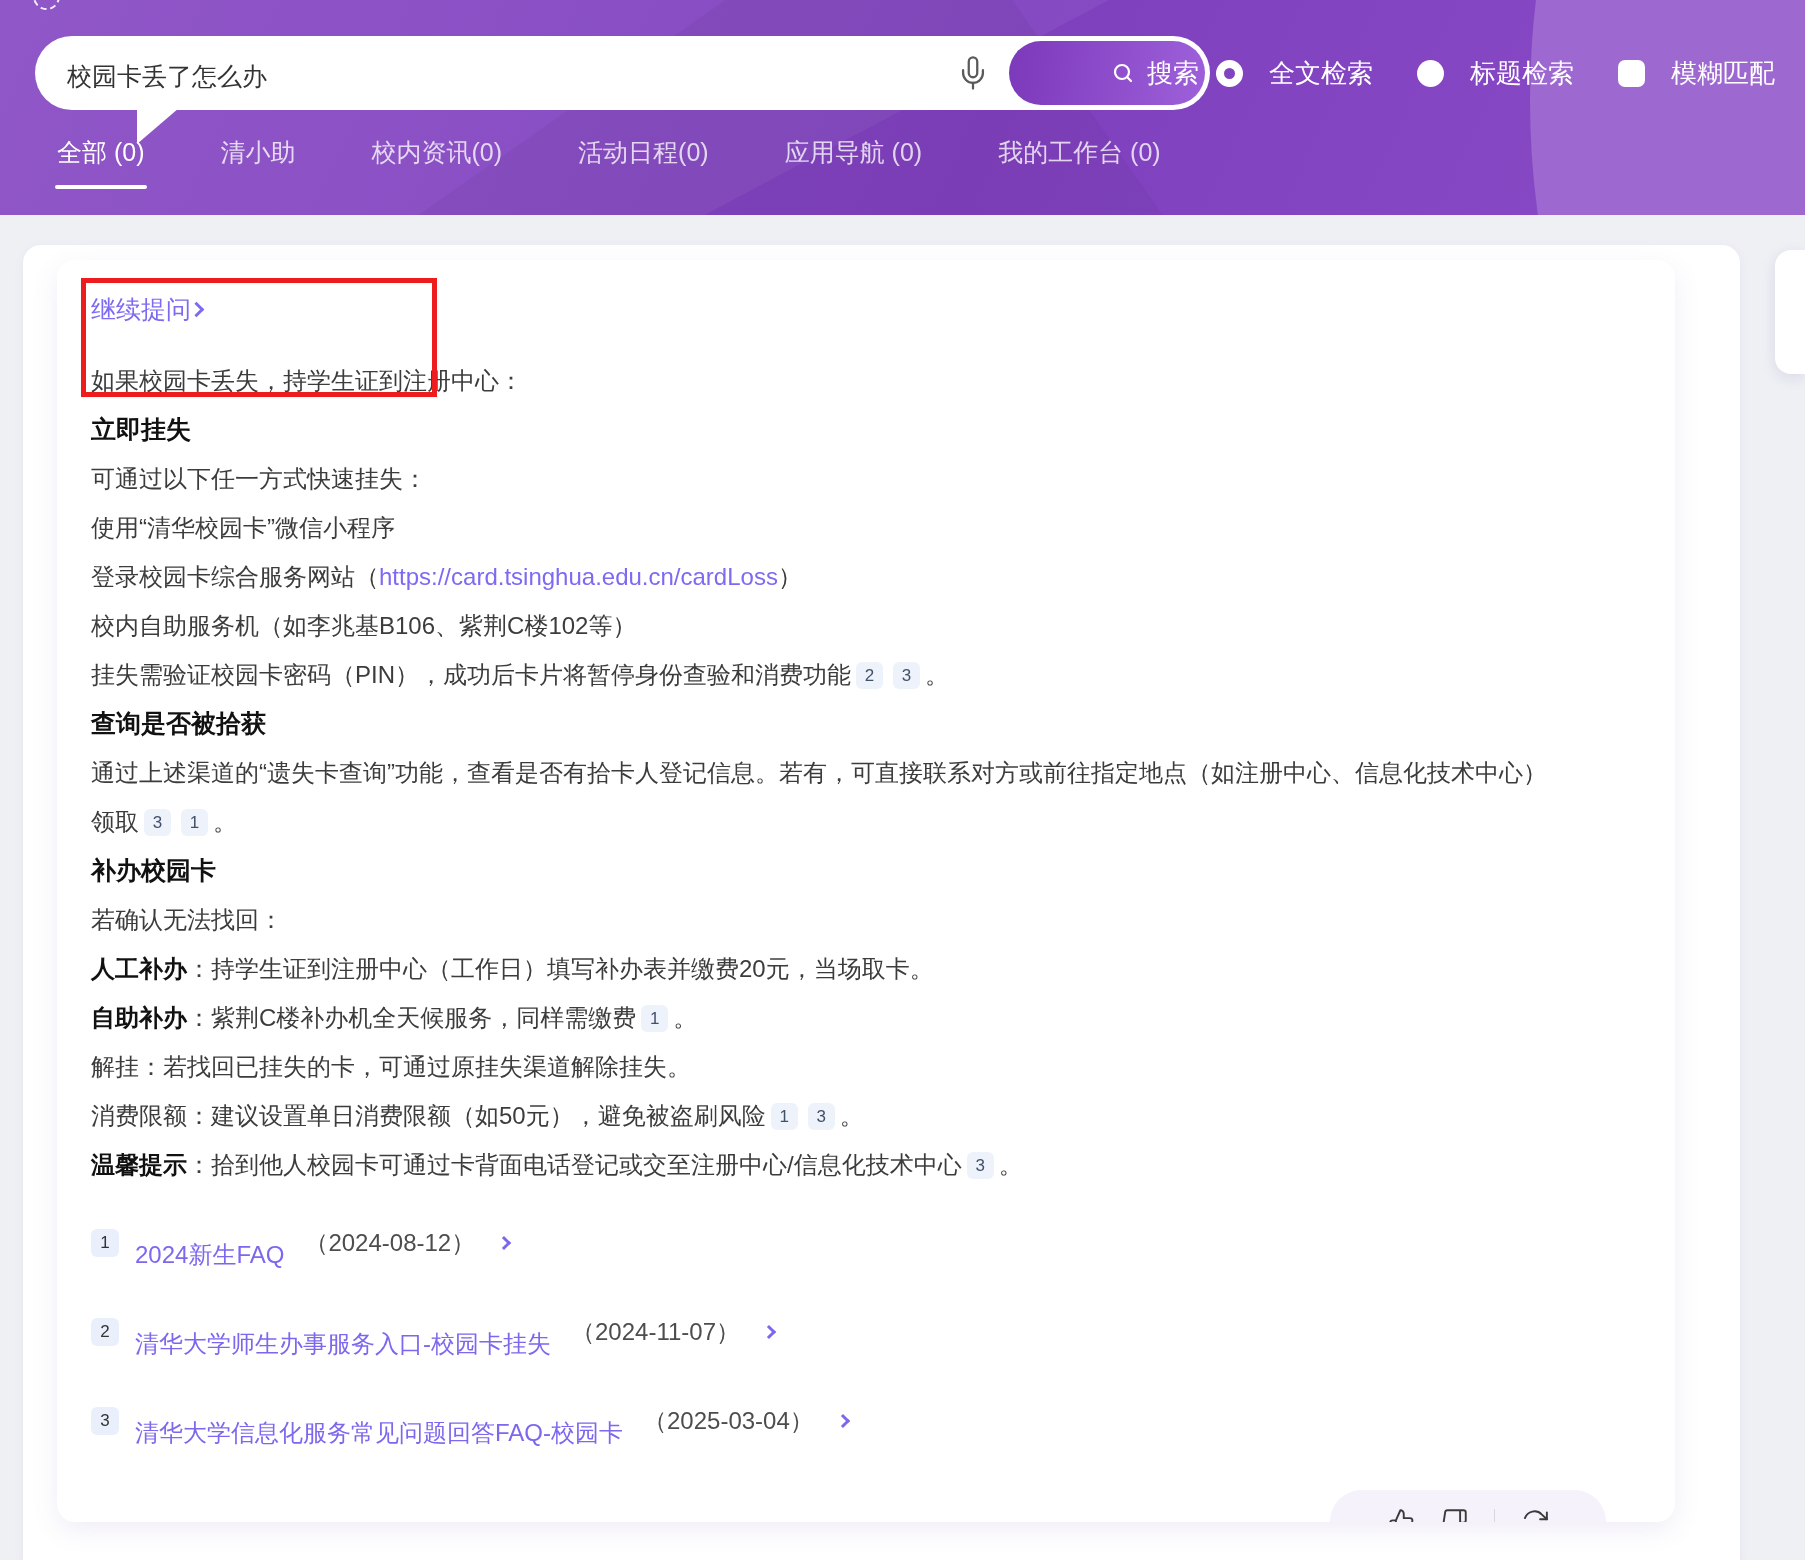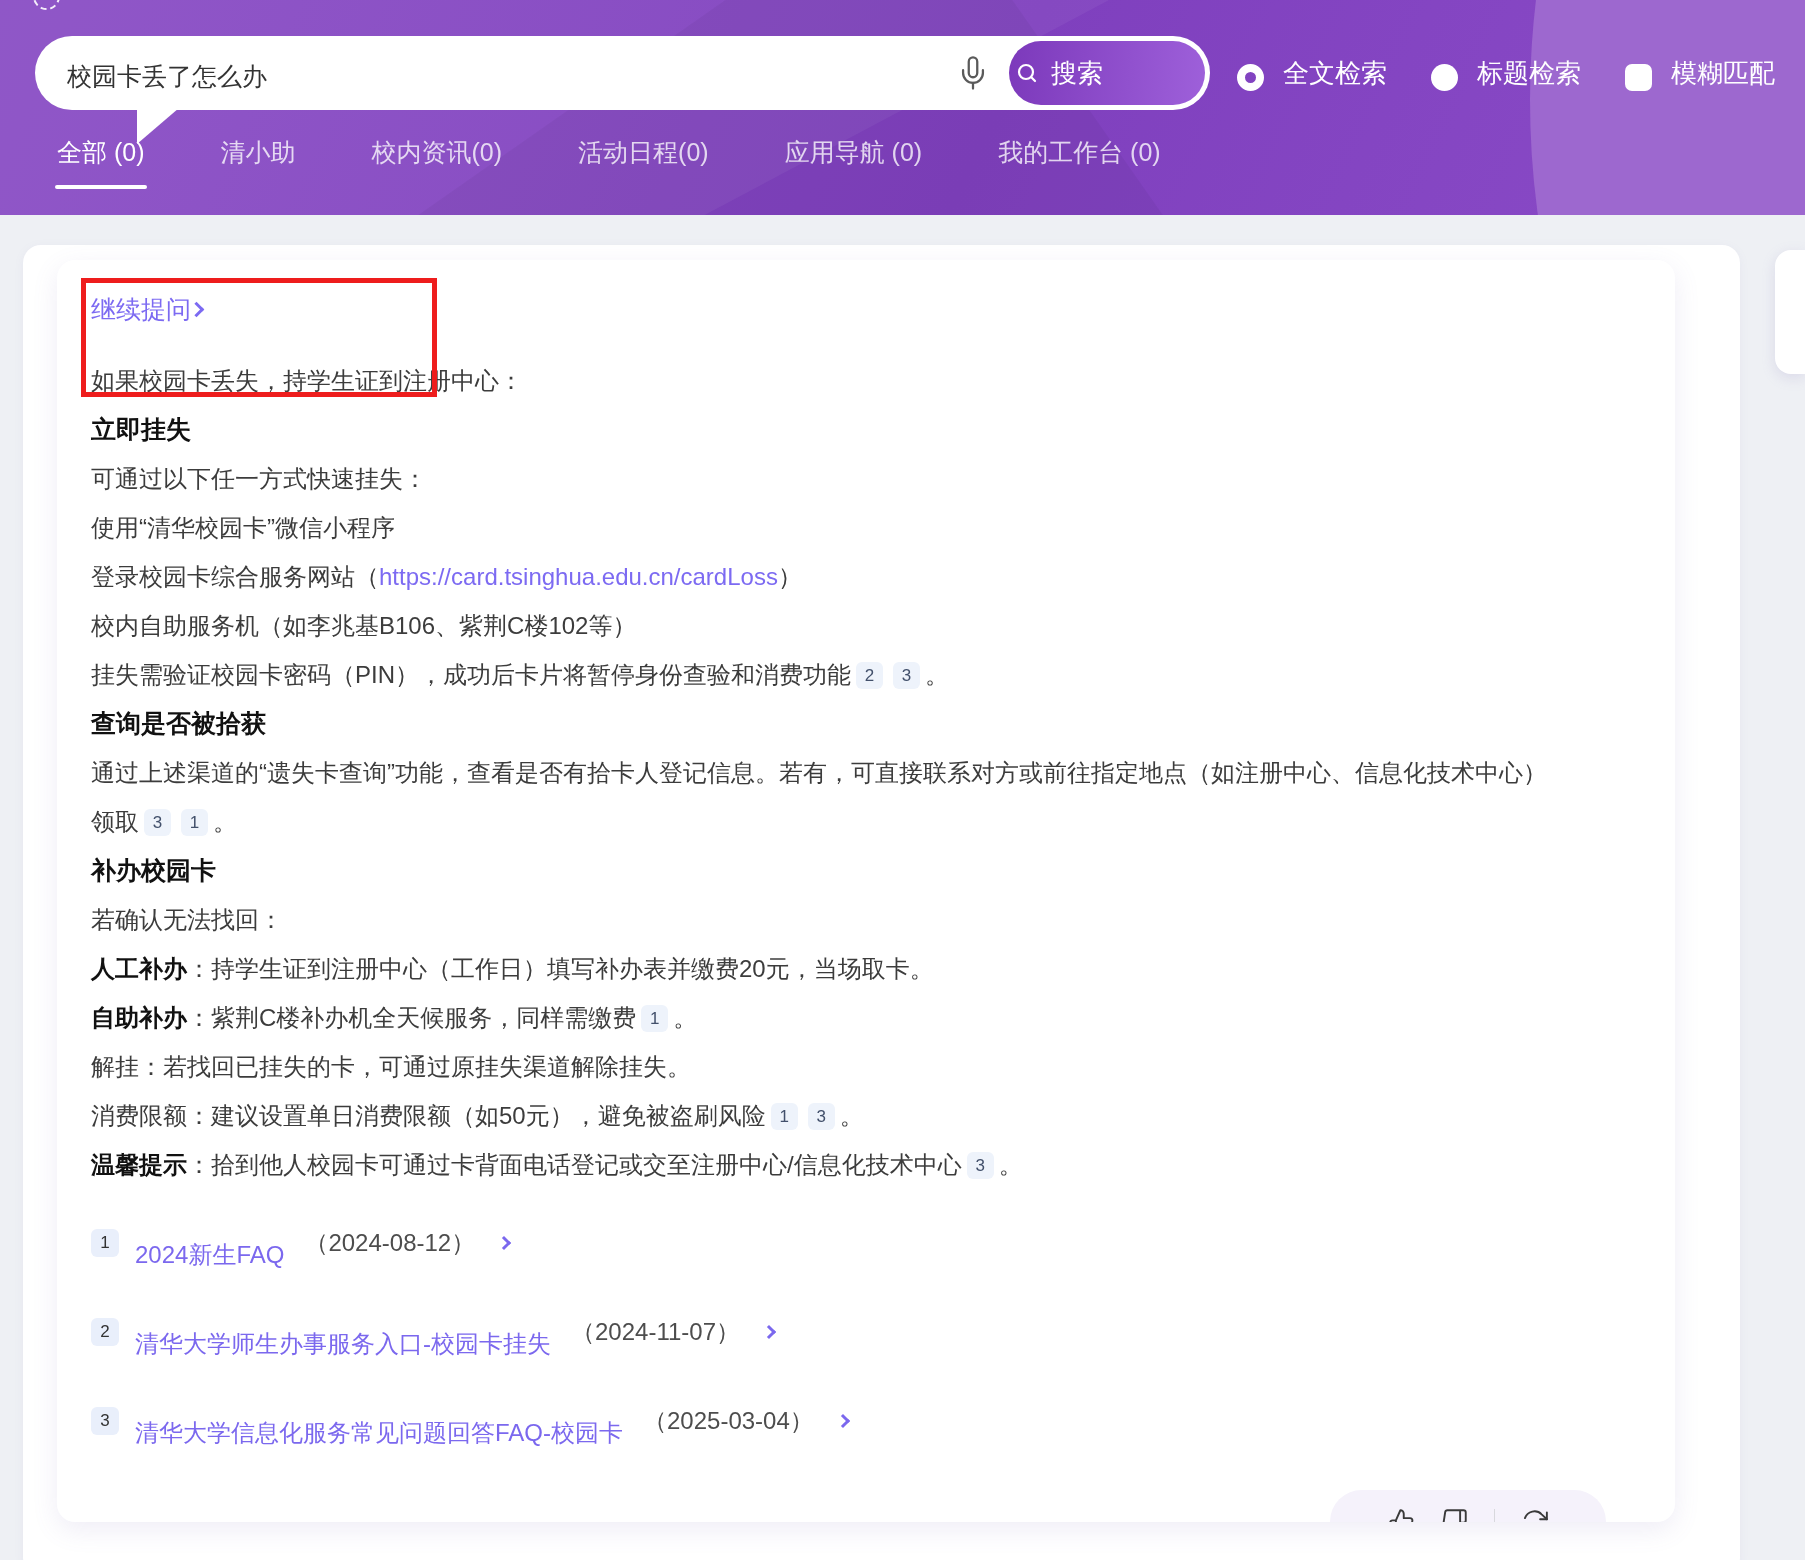--- a/index.html
+++ b/index.html
@@ -45,29 +45,29 @@
     position:absolute; left:30px; top:0; height:80px; width:640px;
     border:none; outline:none; background:transparent;
     font-size:25px; color:#333; font-family:inherit;
   }
   .mic { position:absolute; right:220px; top:20px; width:34px; height:34px; color:#5a5a5a; }
   .search-btn {
     position:absolute; right:5px; top:5px; width:196px; height:64px;
     border:none; border-radius:32px; cursor:pointer;
     background:linear-gradient(95deg,#7c39bb 0%,#9e60da 100%);
     color:#fff; font-size:26px; font-family:inherit;
-    display:flex; align-items:center; justify-content:flex-start; gap:12px;
+    display:flex; align-items:center; justify-content:flex-end; gap:12px;
   }
   .search-btn svg { width:24px; height:24px; }
 
   .options {
     position:absolute; right:30px; top:36px; height:74px;
     display:flex; align-items:center; gap:44px; color:#fff; font-size:26px;
   }
-  .opt { display:flex; align-items:flex-end; gap:19px; cursor:pointer; }
+  .opt { display:flex; align-items:center; gap:26px; cursor:pointer; }
   .radio-ring  { width:27px; height:27px; border-radius:50%; border:8px solid #fff; }
   .radio-solid { width:27px; height:27px; border-radius:50%; background:#fff; }
   .checkbox    { width:27px; height:27px; border-radius:7px; background:#fff; }
 
   .tabs { position:absolute; left:55px; top:130px; display:flex; gap:72px; }
   .tab {
     font-size:25px; color:rgba(255,255,255,0.78);
     padding:6px 2px 26px 2px; position:relative; cursor:pointer; white-space:nowrap;
   }
   .tab.active { color:#fff; }

